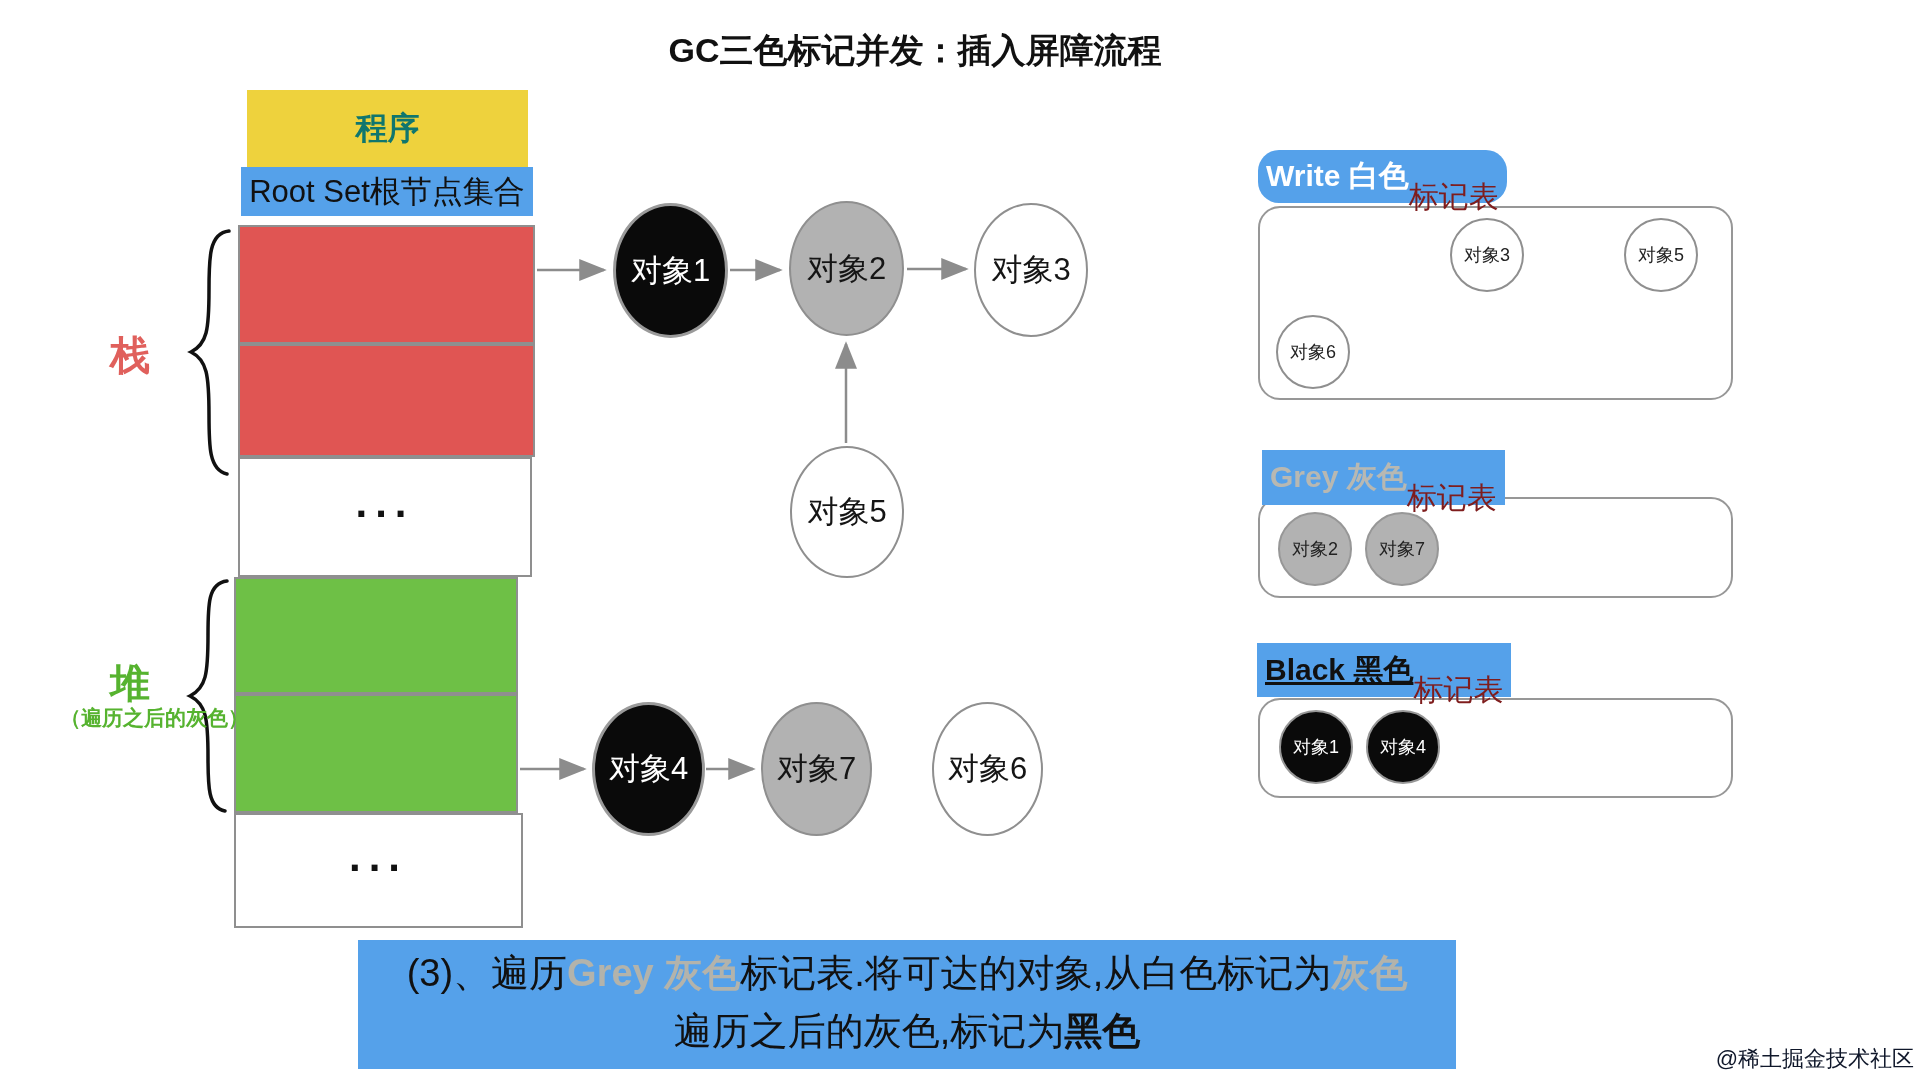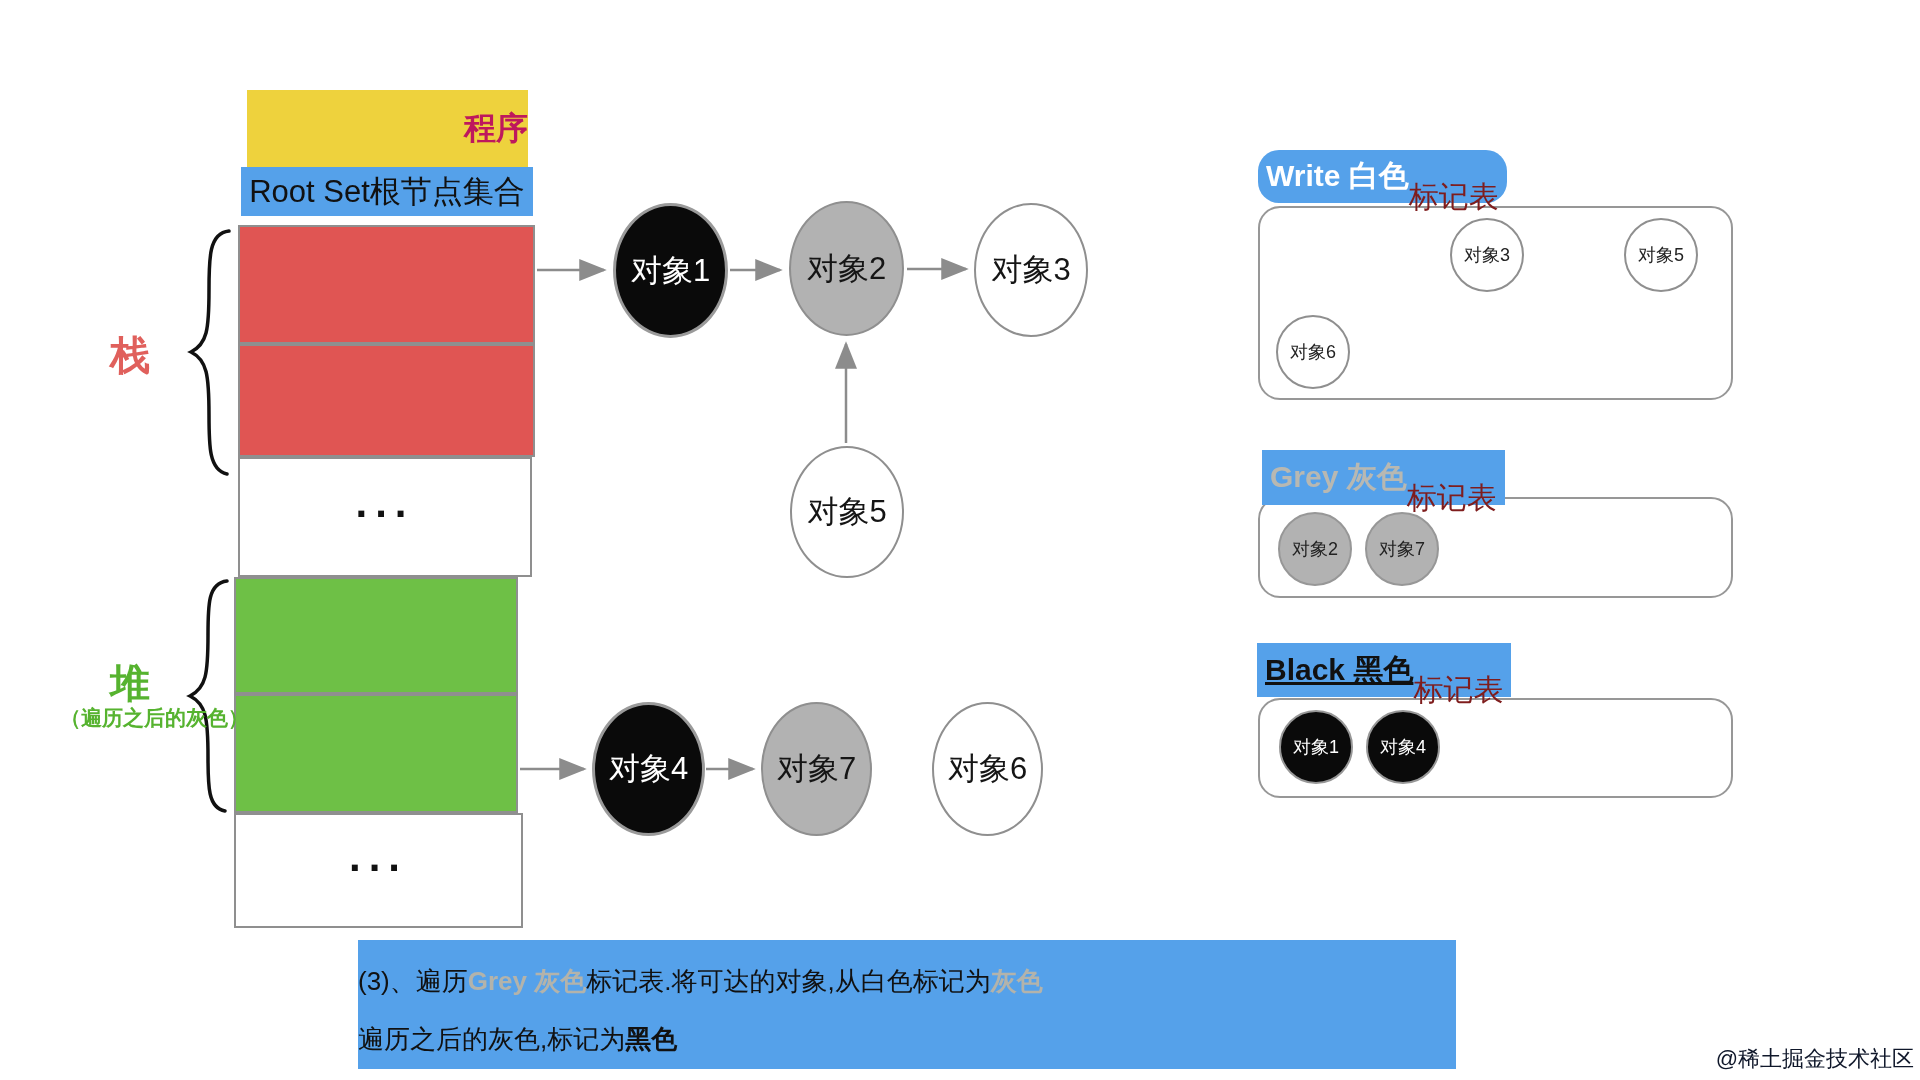--- a/index.html
+++ b/index.html
@@ -5,21 +5,21 @@
   html,body { margin:0; padding:0; background:#fff; }
   .stage { position:relative; width:1920px; height:1080px; background:#ffffff;
            font-family:"Liberation Sans", sans-serif; overflow:hidden; }
   .abs { position:absolute; box-sizing:border-box; }
   .center { display:flex; align-items:center; justify-content:center; }
 
   .page-title { top:28px; left:915px; transform:translateX(-50%); white-space:nowrap;
                 font-size:34px; font-weight:bold; color:#111; }
 
   
-  .program-box { background:#eed23d; color:#be185d; font-size:32px; font-weight:bold;justify-content:flex-end; }
+  .program-box { background:#eed23d; color:#0f766e; font-size:32px; font-weight:bold; }
   .rootset-box { background:#55a1ea; color:#111; font-size:31px; }
   .seg { border:2px solid #8f8f8f; }
   .seg-red   { background:#e05553; }
   .seg-green { background:#6ec046; }
   .seg-white { background:#ffffff; }
   .dots { font-size:42px; font-weight:bold; color:#111; letter-spacing:8px; }
   .dots span { transform:translateY(-30%); }
 
   .side-label { font-weight:bold; white-space:nowrap; }
   .stack-label { color:#e0605c; font-size:40px; }
@@ -39,34 +39,35 @@
   .t-accent-grey  { color:#b8b8b2; font-weight:bold; }
   .t-accent-black { color:#111111; font-weight:bold;text-decoration:underline; }
   .t-rest { color:#7f1d1d; font-weight:normal;margin-top:41px; }
   .tbl-body { background:#ffffff; border:2px solid #979797; border-radius:22px; z-index:1; }
   .mini { width:74px; height:74px; border-radius:50%; font-size:18px; z-index:2; }
   .mini-white { background:#ffffff; color:#222; border:2px solid #8f8f8f; }
   .mini-grey  { background:#b2b2b2; color:#222; border:2px solid #979797; }
   .mini-black { background:#0a0a0a; color:#fff; border:2px solid #979797; }
 
   
-  .caption { background:#55a1ea; color:#111; font-size:26px; text-align:left;
-             padding-top:12px; line-height:58px; }
+  .caption { background:#55a1ea; color:#111; font-size:38px; text-align:center;
+             padding-top:4px; line-height:58px; }
   .cap-grey { color:#b3b3ab; font-weight:bold; }
   .cap-bold { font-weight:bold; }
 
   .watermark { right:6px; bottom:6px; font-size:22px; color:#0f172a; }
 
   svg.layer { position:absolute; left:0; top:0; z-index:1; pointer-events:none; }
 </style>
 </head>
 <body>
 
 <div class="stage">
 
+  <div class="abs page-title">GC三色标记并发：插入屏障流程</div>
 
   <svg class="layer" width="1920" height="1080">
     <defs>
       <marker id="arr" viewBox="0 0 10 8" refX="9" refY="4" markerWidth="11" markerHeight="9" orient="auto-start-reverse">
         <path d="M0,0 L10,4 L0,8 Z" fill="#8c8c8c"></path>
       </marker>
     </defs>
     <line x1="537" y1="270" x2="604" y2="270" stroke="#8c8c8c" stroke-width="2.5" marker-end="url(#arr)"></line>
     <line x1="730" y1="270" x2="780" y2="270" stroke="#8c8c8c" stroke-width="2.5" marker-end="url(#arr)"></line>
     <line x1="907" y1="269" x2="966" y2="269" stroke="#8c8c8c" stroke-width="2.5" marker-end="url(#arr)"></line>

